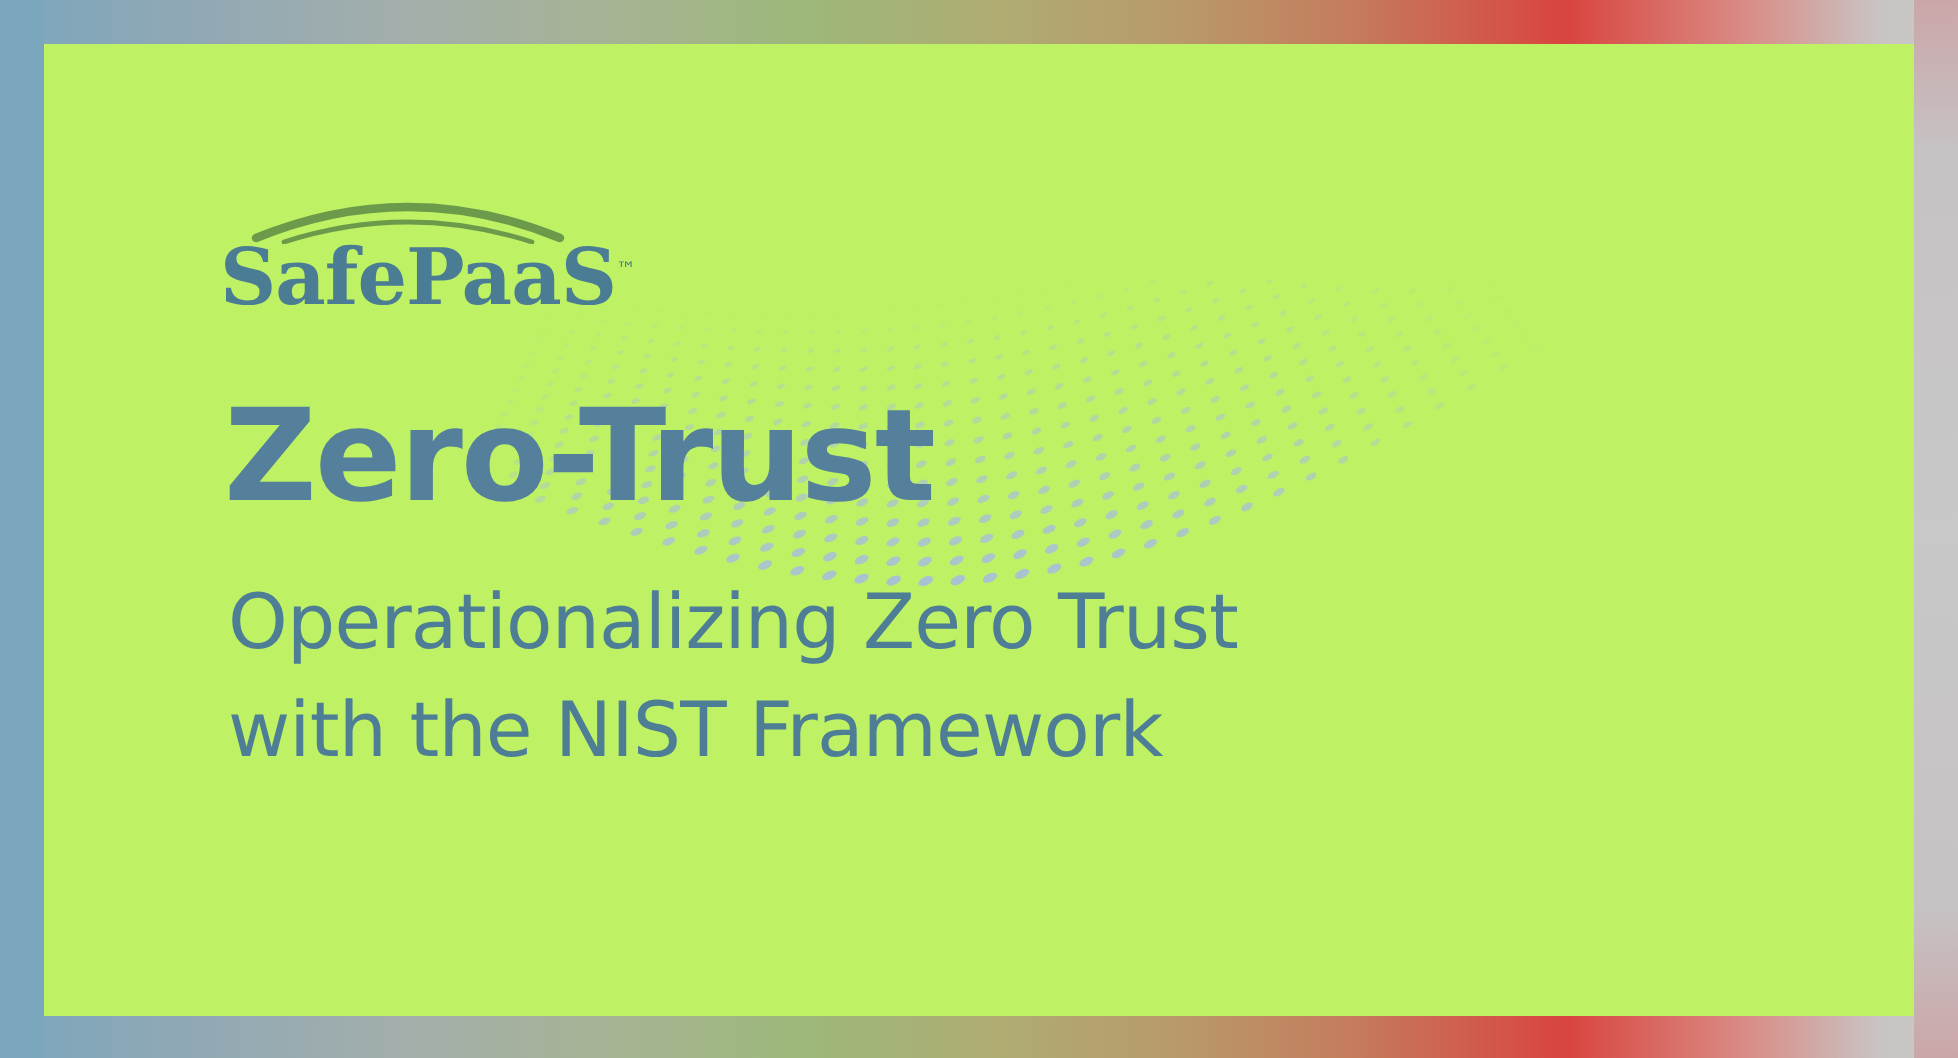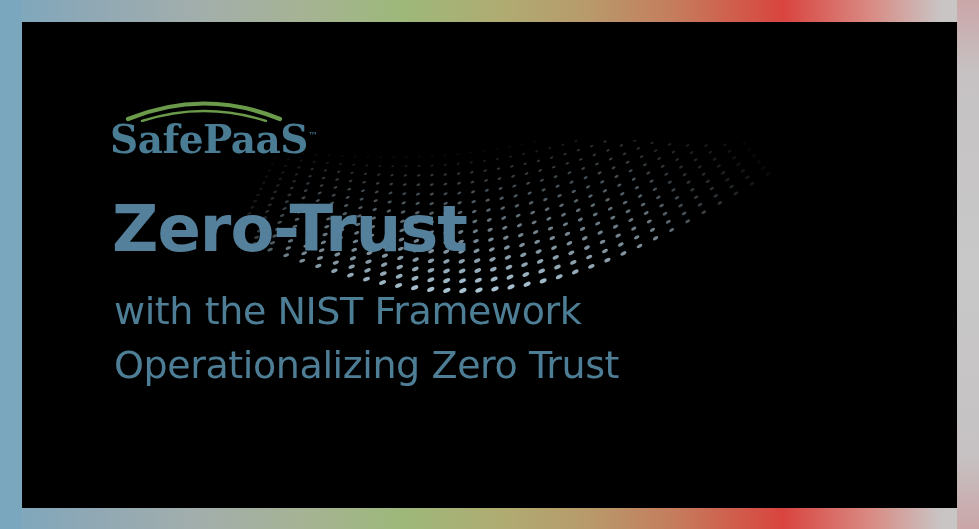--- a/index.html
+++ b/index.html
@@ -78,21 +78,21 @@
       #C8C8C8 50%,
       #C6C2C3 86%,
       #CBA6A8 100%);
   }
 
   
   .canvas {
     position: absolute;
     left: 22px; top: 22px;
     width: 935px; height: 486px;
-    background: #000000;
+    background: #bef264;
     overflow: hidden;
   }
 
   
   .mesh {
     position: absolute;
     left: 210px;
     top: 118px;
     width: 540px;
     height: 220px;
@@ -659,18 +659,18 @@
       <svg class="logo-arcs" viewBox="0 0 160 30" aria-hidden="true">
         <path d="M4 27 Q80 -4 156 27" fill="none" stroke="#6B9B4A" stroke-width="4.2" stroke-linecap="round"></path>
         <path d="M18 29 Q80 9 142 29" fill="none" stroke="#6B9B4A" stroke-width="2.4" stroke-linecap="round"></path>
       </svg>
       <div class="logo-word"><span>SafePaaS</span><span class="logo-tm">™</span></div>
     </div>
 
     <div class="headline">Zero-Trust</div>
 
     <div class="subtitle">
+      <span class="subtitle-line">Operationalizing Zero Trust</span>
       <span class="subtitle-line">with the NIST Framework</span>
-      <span class="subtitle-line">Operationalizing Zero Trust</span>
     </div>
 
   </div>
 </div>
 
 </body></html>

